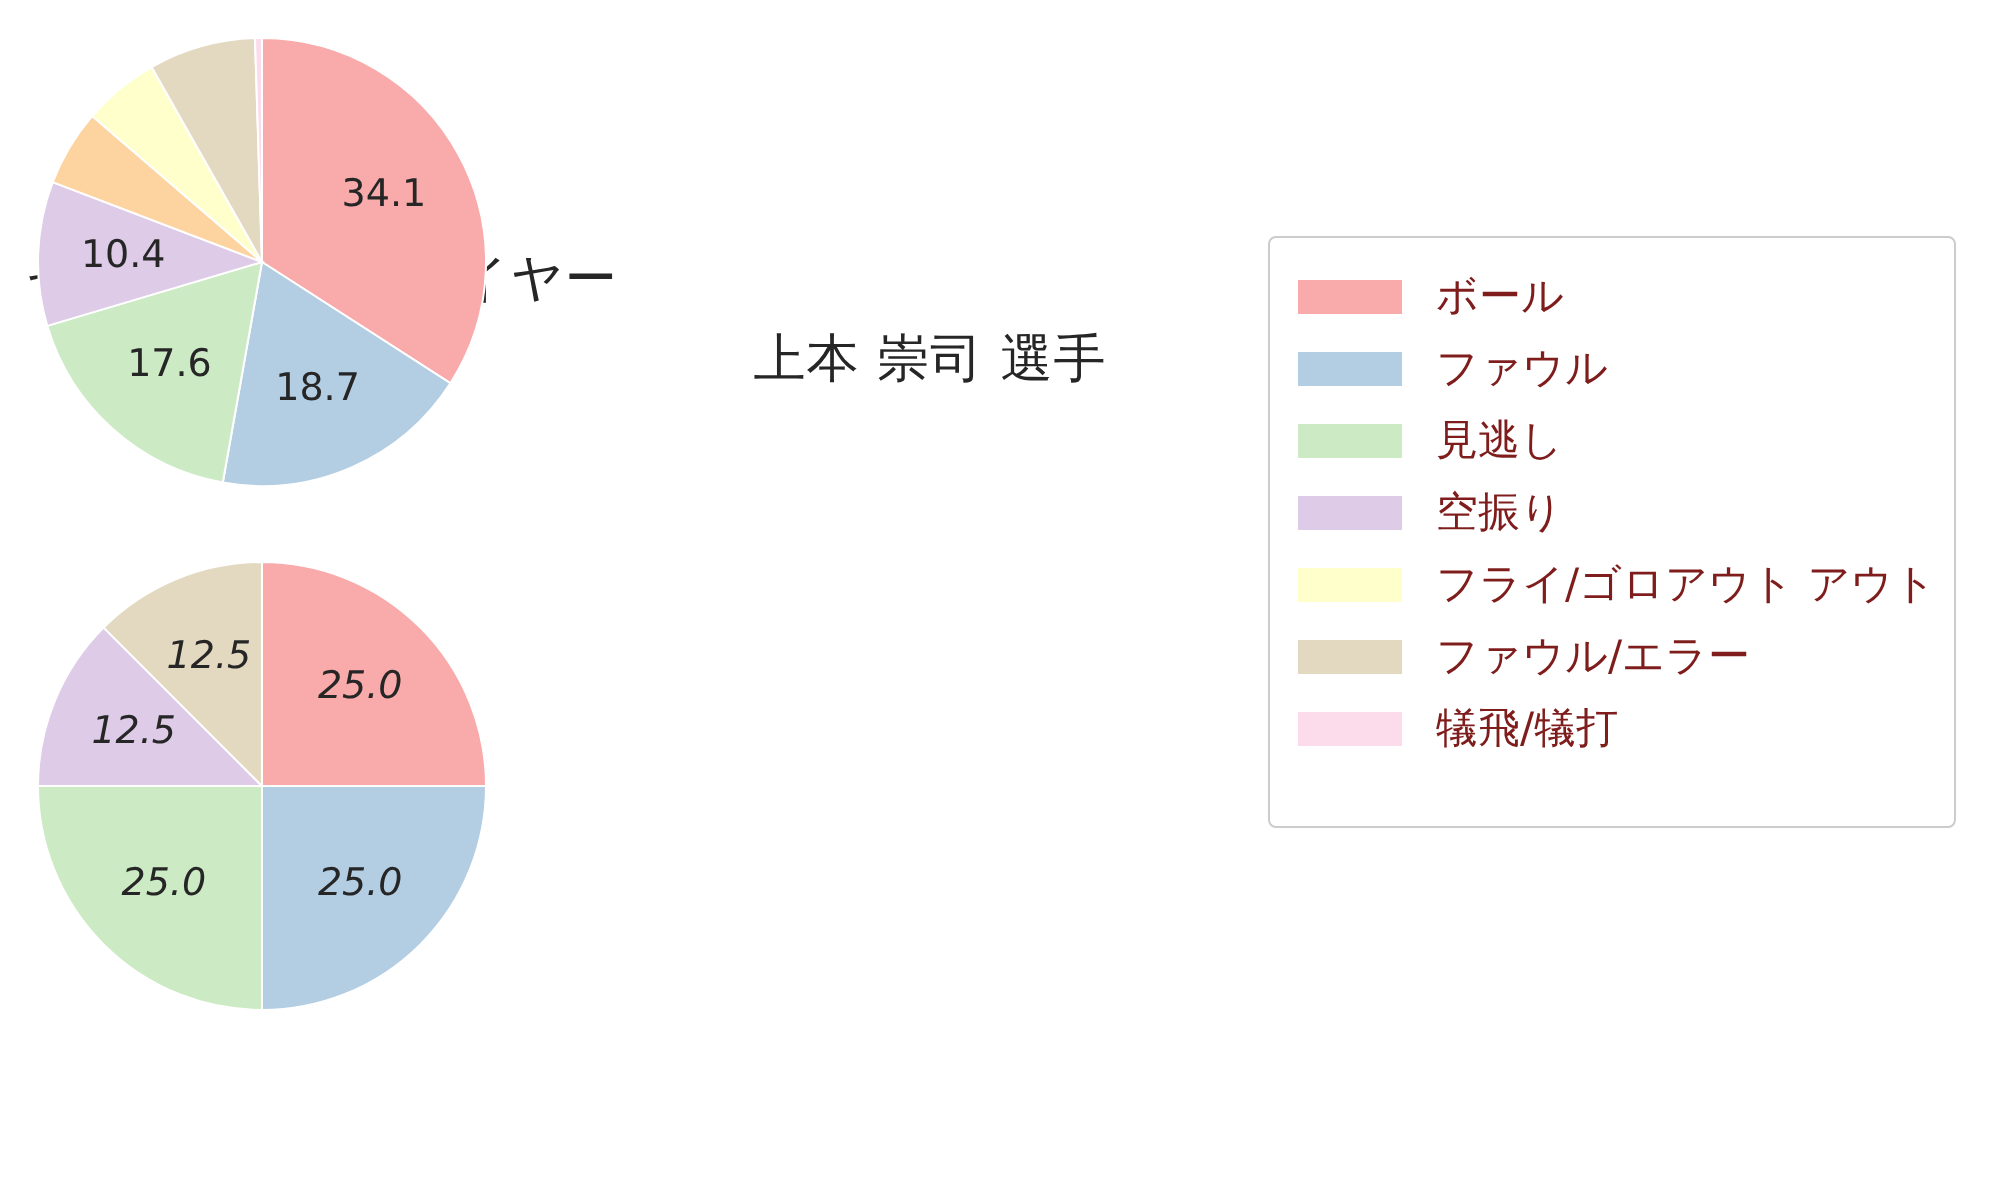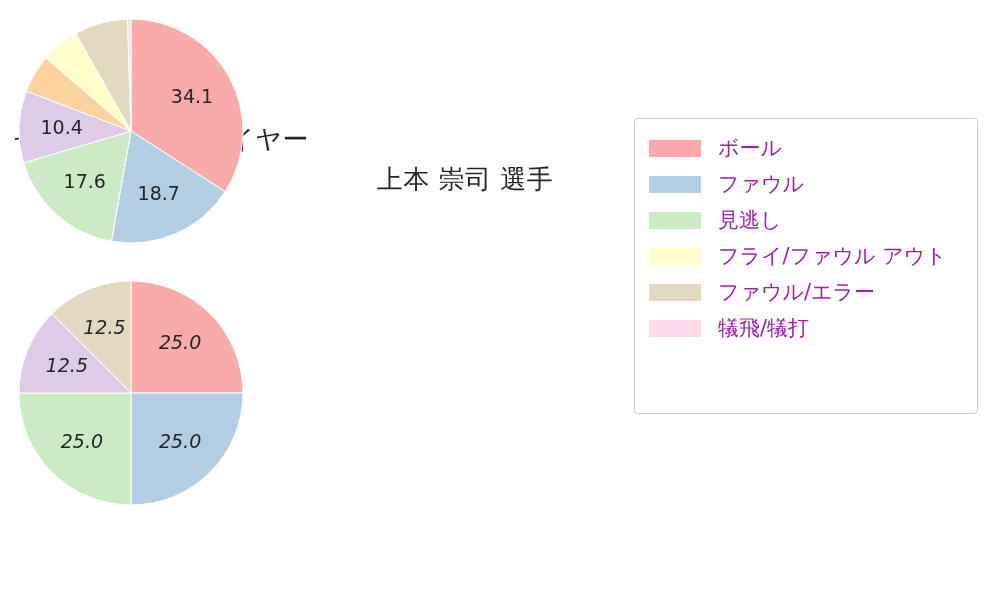--- a/index.html
+++ b/index.html
@@ -87,21 +87,21 @@
   .legend-swatch {
     width: 52px;
     height: 17px;
     flex: 0 0 52px;
     margin-right: 17px;
     border: 0;
   }
   .legend-label {
     font-family: "DejaVu Sans", "Liberation Sans", sans-serif;
     font-size: 21px;
-    color: #a21caf;
+    color: #7f1d1d;
     white-space: nowrap;
     line-height: 1;
   }
 </style>
 </head>
 <body>
 
 <div id="stage">
 
   <div class="chart-title" id="title-left">セ・リーグ全プレイヤー</div>
@@ -155,22 +155,26 @@
       </div>
       <div class="legend-row">
         <span class="legend-swatch" style="background: rgb(179, 205, 227);"></span>
         <span class="legend-label">ファウル</span>
       </div>
       <div class="legend-row">
         <span class="legend-swatch" style="background: rgb(204, 234, 196);"></span>
         <span class="legend-label">見逃し</span>
       </div>
       <div class="legend-row">
+        <span class="legend-swatch" style="background: rgb(221, 203, 232);"></span>
+        <span class="legend-label">空振り</span>
+      </div>
+      <div class="legend-row">
         <span class="legend-swatch" style="background: rgb(255, 255, 204);"></span>
-        <span class="legend-label">フライ/ファウル アウト</span>
+        <span class="legend-label">フライ/ゴロアウト アウト</span>
       </div>
       <div class="legend-row">
         <span class="legend-swatch" style="background: rgb(227, 216, 192);"></span>
         <span class="legend-label">ファウル/エラー</span>
       </div>
       <div class="legend-row">
         <span class="legend-swatch" style="background: rgb(252, 220, 234);"></span>
         <span class="legend-label">犠飛/犠打</span>
       </div>
     </div>

